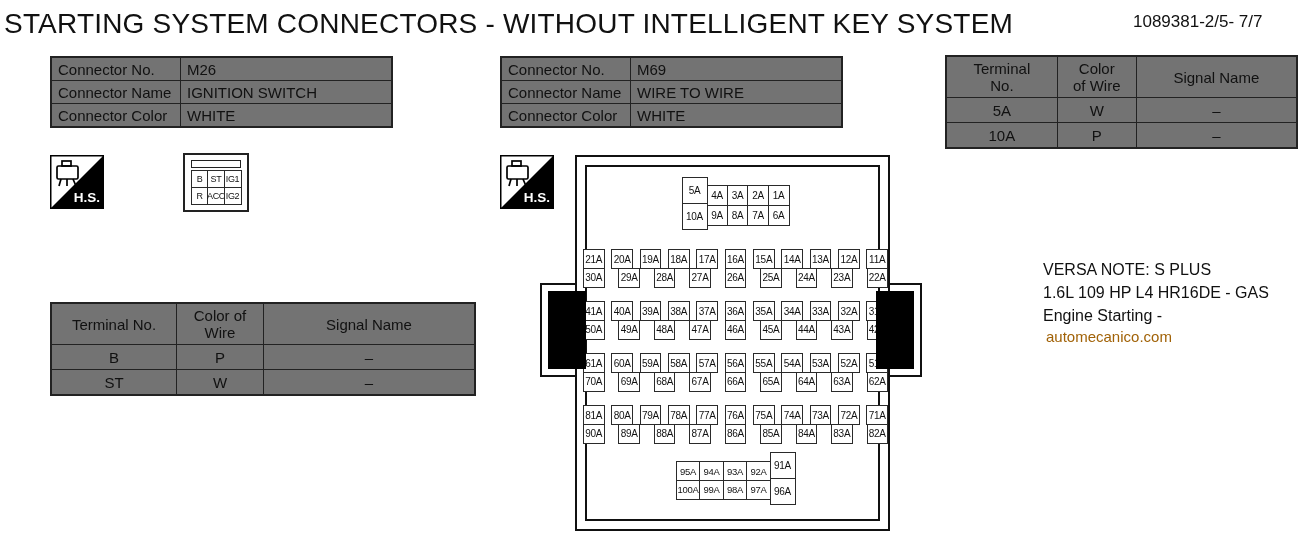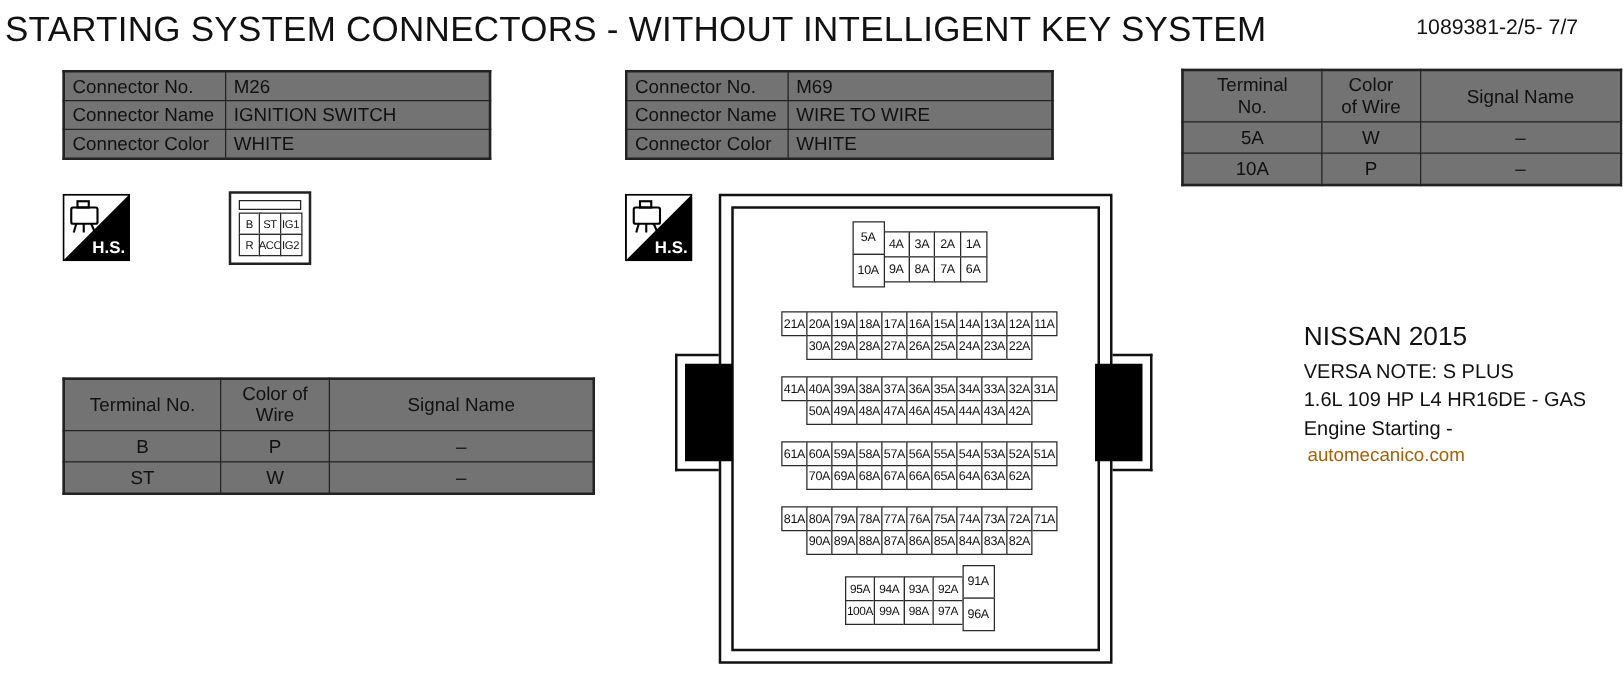--- a/index.html
+++ b/index.html
@@ -43,21 +43,21 @@
   .tab-outline{position:absolute;top:130px;width:37px;height:94px;border:2px solid #111;background:#fff;box-sizing:border-box;}
   .tab-outline.left{left:0;border-right:none;}
   .tab-outline.right{left:345px;border-left:none;}
   .tab-black{position:absolute;top:138px;width:38px;height:78px;background:#000;z-index:3;}
   .tab-black.left{left:8px;}
   .tab-black.right{left:336px;}
 
   .pin-cell{box-sizing:border-box;flex:0 0 auto;width:21.5px;height:20px;border:1.5px solid #2a2a2a;background:#fff;
             display:inline-flex;align-items:center;justify-content:center;font-size:10px;letter-spacing:-.3px;}
   .pin-cell + .pin-cell{margin-left:-1.5px;}
-  .pin-row{display:flex;justify-content:center;}
+  .pin-row{display:flex;justify-content:space-between;}
   .pin-row + .pin-row{margin-top:-1.5px;}
   .pin-block{position:absolute;left:0;right:0;padding-left:6px;}
   .pb1{top:92px;} .pb2{top:144px;} .pb3{top:196px;} .pb4{top:248px;}
 
   .top-block{position:absolute;top:20px;left:0;right:0;display:flex;justify-content:center;padding-left:6px;align-items:flex-start;}
   .tall-col{display:flex;flex-direction:column;position:relative;z-index:2;}
   .tall-col .pin-cell{width:26px;height:27px;}
   .tall-col .pin-cell + .pin-cell{margin-left:0;margin-top:-1.5px;}
   .top-grid{margin-left:-1.5px;margin-top:8px;}
   .top-grid .pin-cell{width:22px;height:21px;}
@@ -355,20 +355,19 @@
             <span class="pin-cell">96A</span>
           </div>
       </div>
     </div>
 
     <div class="tab-black left"></div>
     <div class="tab-black right"></div>
   </div>
 
   <div class="vehicle-info">
-    <div class="vi-main">NISSAN 2015</div>
     <div class="vi-line">VERSA NOTE: S PLUS</div>
     <div class="vi-line">1.6L 109 HP L4 HR16DE - GAS</div>
     <div class="vi-line">Engine Starting -</div>
     <div class="vi-watermark">automecanico.com</div>
   </div>
 
 </div>
 
 </body></html>

